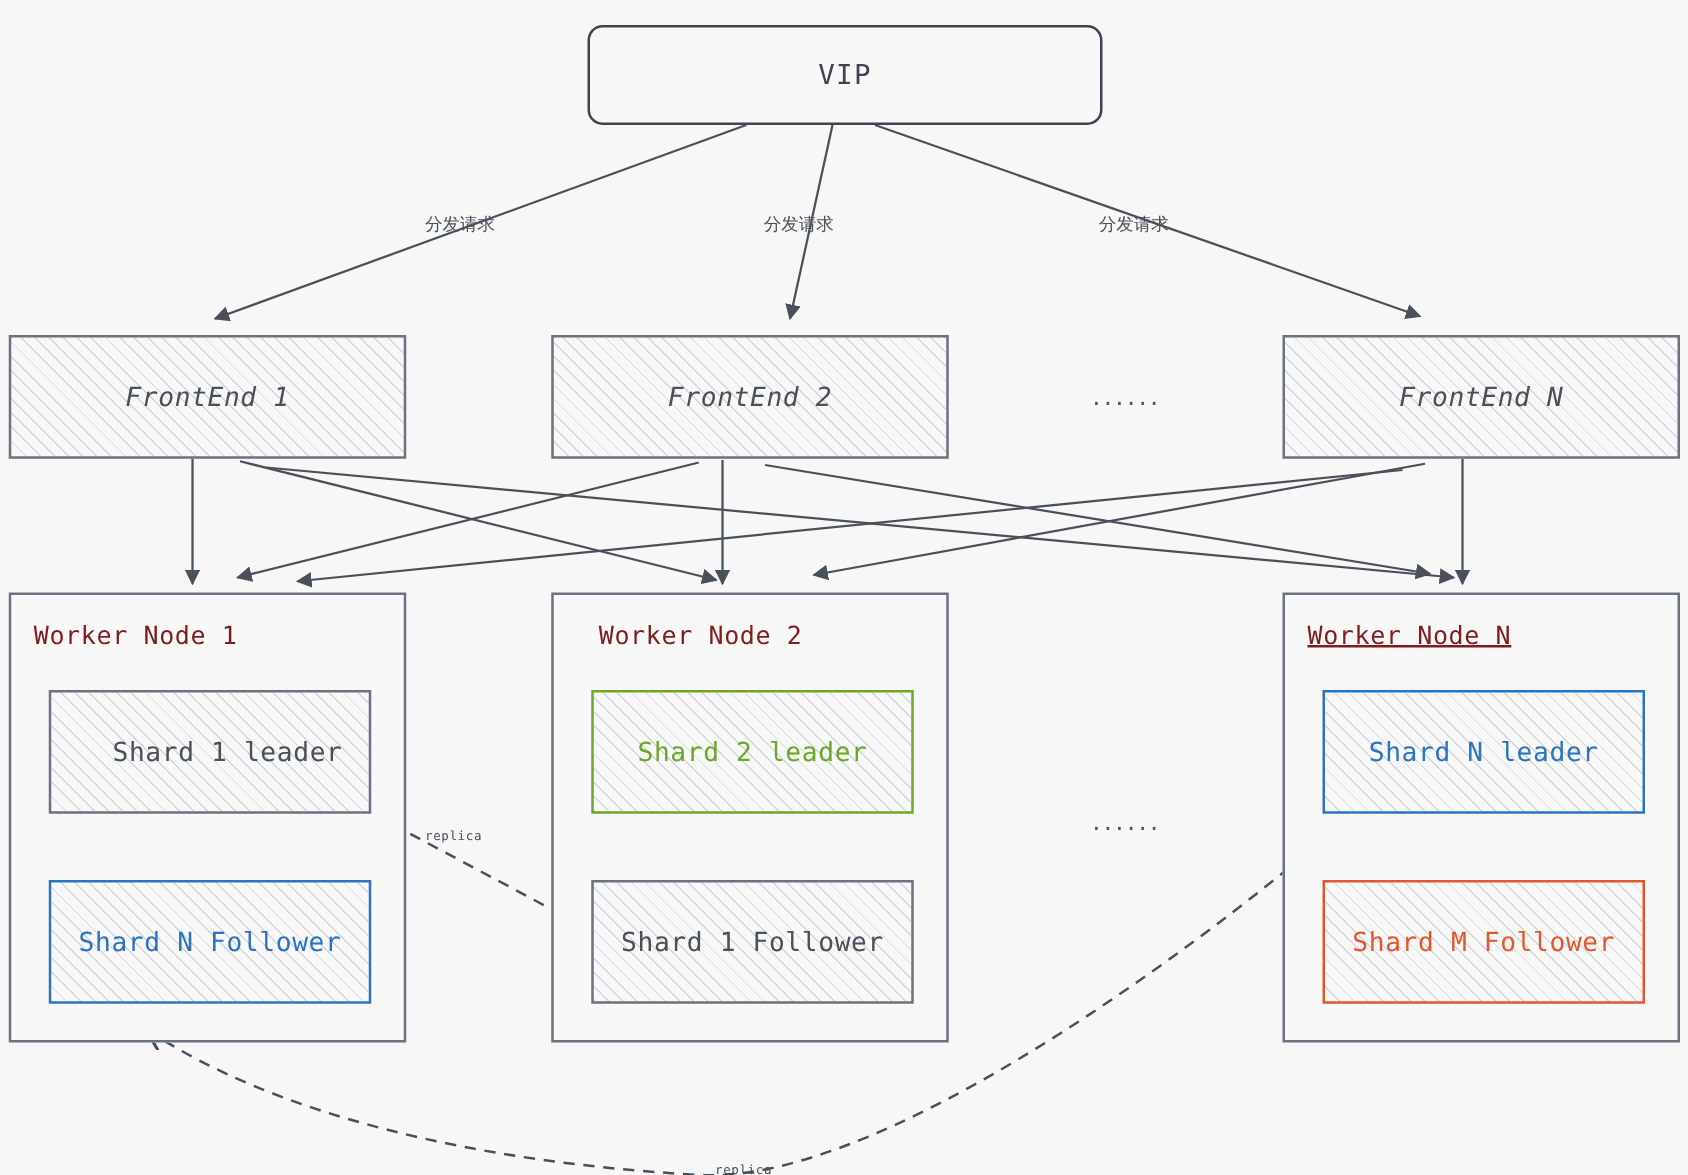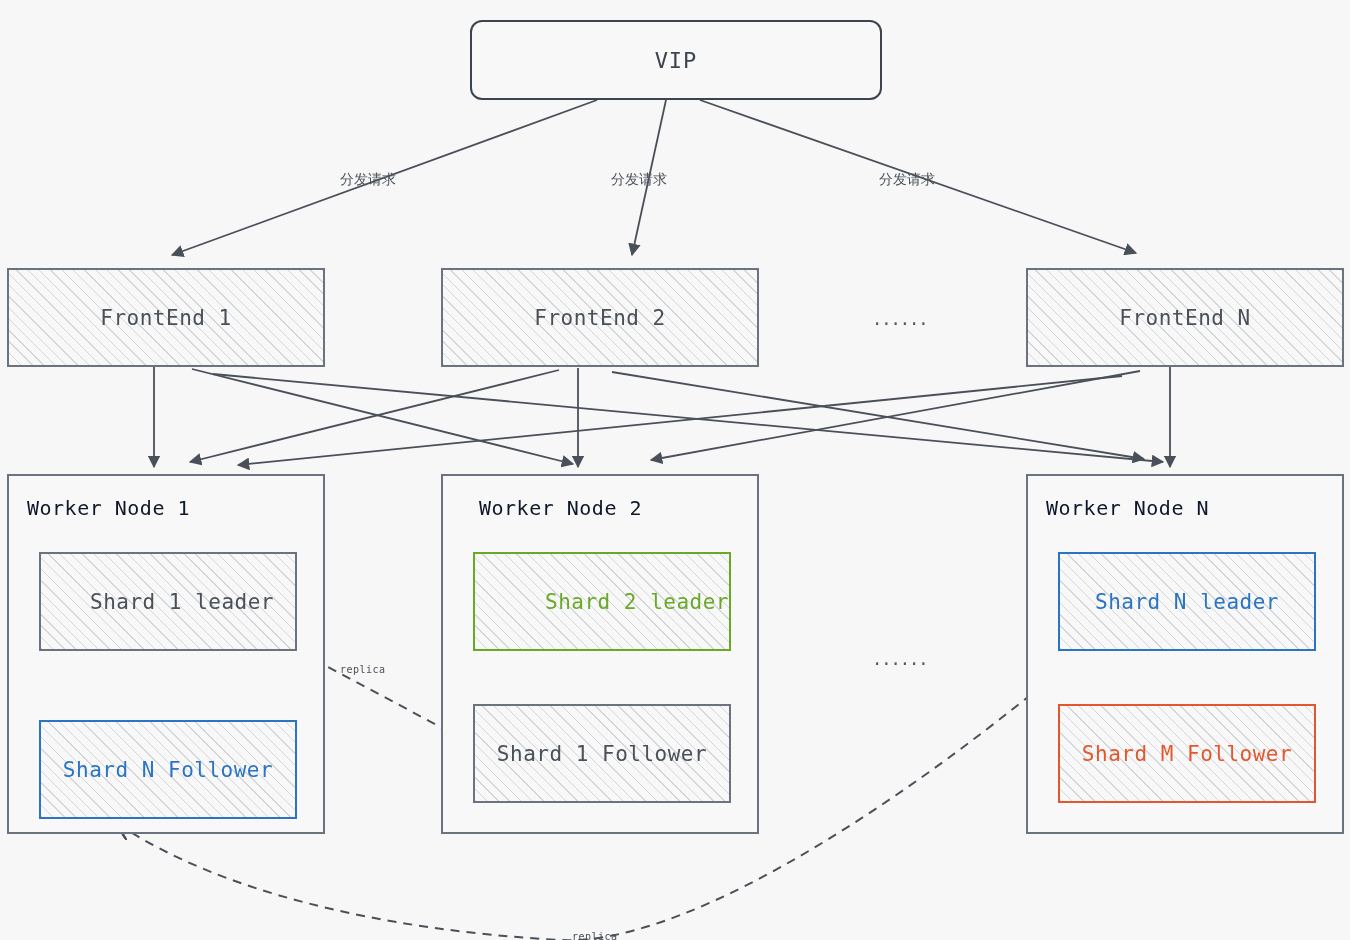--- a/index.html
+++ b/index.html
@@ -53,40 +53,40 @@
   .shard-box {
     position: absolute;
     box-sizing: border-box;
     display: flex;
     align-items: center;
     justify-content: center;
     border: 2px solid #6b7280;
   }
   .shard-gray  { border-color: #6b7280; }
   .shard-blue  { border-color: #2b74c4; }
-  .shard-green { border-color: #6aa828; justify-content: flex-end; }
+  .shard-green { border-color: #6aa828; }
   .shard-orange{ border-color: #e4572e; }
 
   .lbl-gray   { color: #4a5059; }
   .lbl-blue   { color: #2b74c4; }
   .lbl-green  { color: #6aa828; }
   .lbl-orange { color: #e4572e; }
 
   .box-label {
     font-size: 21px;
     letter-spacing: 0.5px;
     white-space: nowrap;
     user-select: none;
   }
   .vip-label { font-size: 22px; color: #3d4450; letter-spacing: 1px; }
-  .fe-label  { font-size: 21px; color: #4a5059; letter-spacing: 0.5px; }
+  .fe-label  { font-size: 21px; color: #4a5059; letter-spacing: 0.5px; font-style: italic; }
   .worker-title {
     position: absolute;
     font-size: 20px;
-    color: #0f172a;
+    color: #7f1d1d;
     letter-spacing: 0.5px;
     white-space: nowrap;
   }
   .edge-label {
     position: absolute;
     font-size: 14px;
     color: #4a5059;
     white-space: nowrap;
     font-family: "DejaVu Sans", sans-serif;
   }
@@ -173,39 +173,39 @@
 
   <div class="node-box fe-box hatch" style="left:1026px; top:256px; width:318px; height:99px;">
     <span class="box-label fe-label">FrontEnd N</span>
   </div>
 
   <div class="node-box worker-box" style="left:7px; top:462px; width:318px; height:360px;">
     <div class="worker-title" style="left:18px; top:20px;">Worker Node 1</div>
     <div class="shard-box hatch shard-gray" style="left:30px; top:76px; width:258px; height:99px;padding-left:28px;">
       <span class="box-label lbl-gray">Shard 1 leader</span>
     </div>
-    <div class="shard-box hatch shard-blue" style="left:30px; top:228px; width:258px; height:99px;margin-top:16px;">
+    <div class="shard-box hatch shard-blue" style="left:30px; top:228px; width:258px; height:99px;">
       <span class="box-label lbl-blue">Shard N Follower</span>
     </div>
   </div>
 
   <div class="node-box worker-box" style="left:441px; top:462px; width:318px; height:360px;">
     <div class="worker-title" style="left:18px; top:20px;margin-left:18px;">Worker Node 2</div>
     <div class="shard-box hatch shard-green" style="left:30px; top:76px; width:258px; height:99px;">
       <span class="box-label lbl-green">Shard 2 leader</span>
     </div>
     <div class="shard-box hatch shard-gray" style="left:30px; top:228px; width:258px; height:99px;">
       <span class="box-label lbl-gray">Shard 1 Follower</span>
     </div>
   </div>
 
   <div class="ellipsis" style="left:872px; top:637px;">......</div>
 
   <div class="node-box worker-box" style="left:1026px; top:462px; width:318px; height:360px;">
-    <div class="worker-title" style="left:18px; top:20px;">Worker Node N</div>
+    <div class="worker-title" style="left:18px; top:20px;text-decoration:underline;">Worker Node N</div>
     <div class="shard-box hatch shard-blue" style="left:30px; top:76px; width:258px; height:99px;justify-content:center;">
       <span class="box-label lbl-blue">Shard N leader</span>
     </div>
     <div class="shard-box hatch shard-orange" style="left:30px; top:228px; width:258px; height:99px;">
       <span class="box-label lbl-orange">Shard M Follower</span>
     </div>
   </div>
 
   <div class="replica-label" style="left:340px; top:652px;">replica</div>
   <div class="replica-label" style="left:572px; top:919px;">replica</div>

